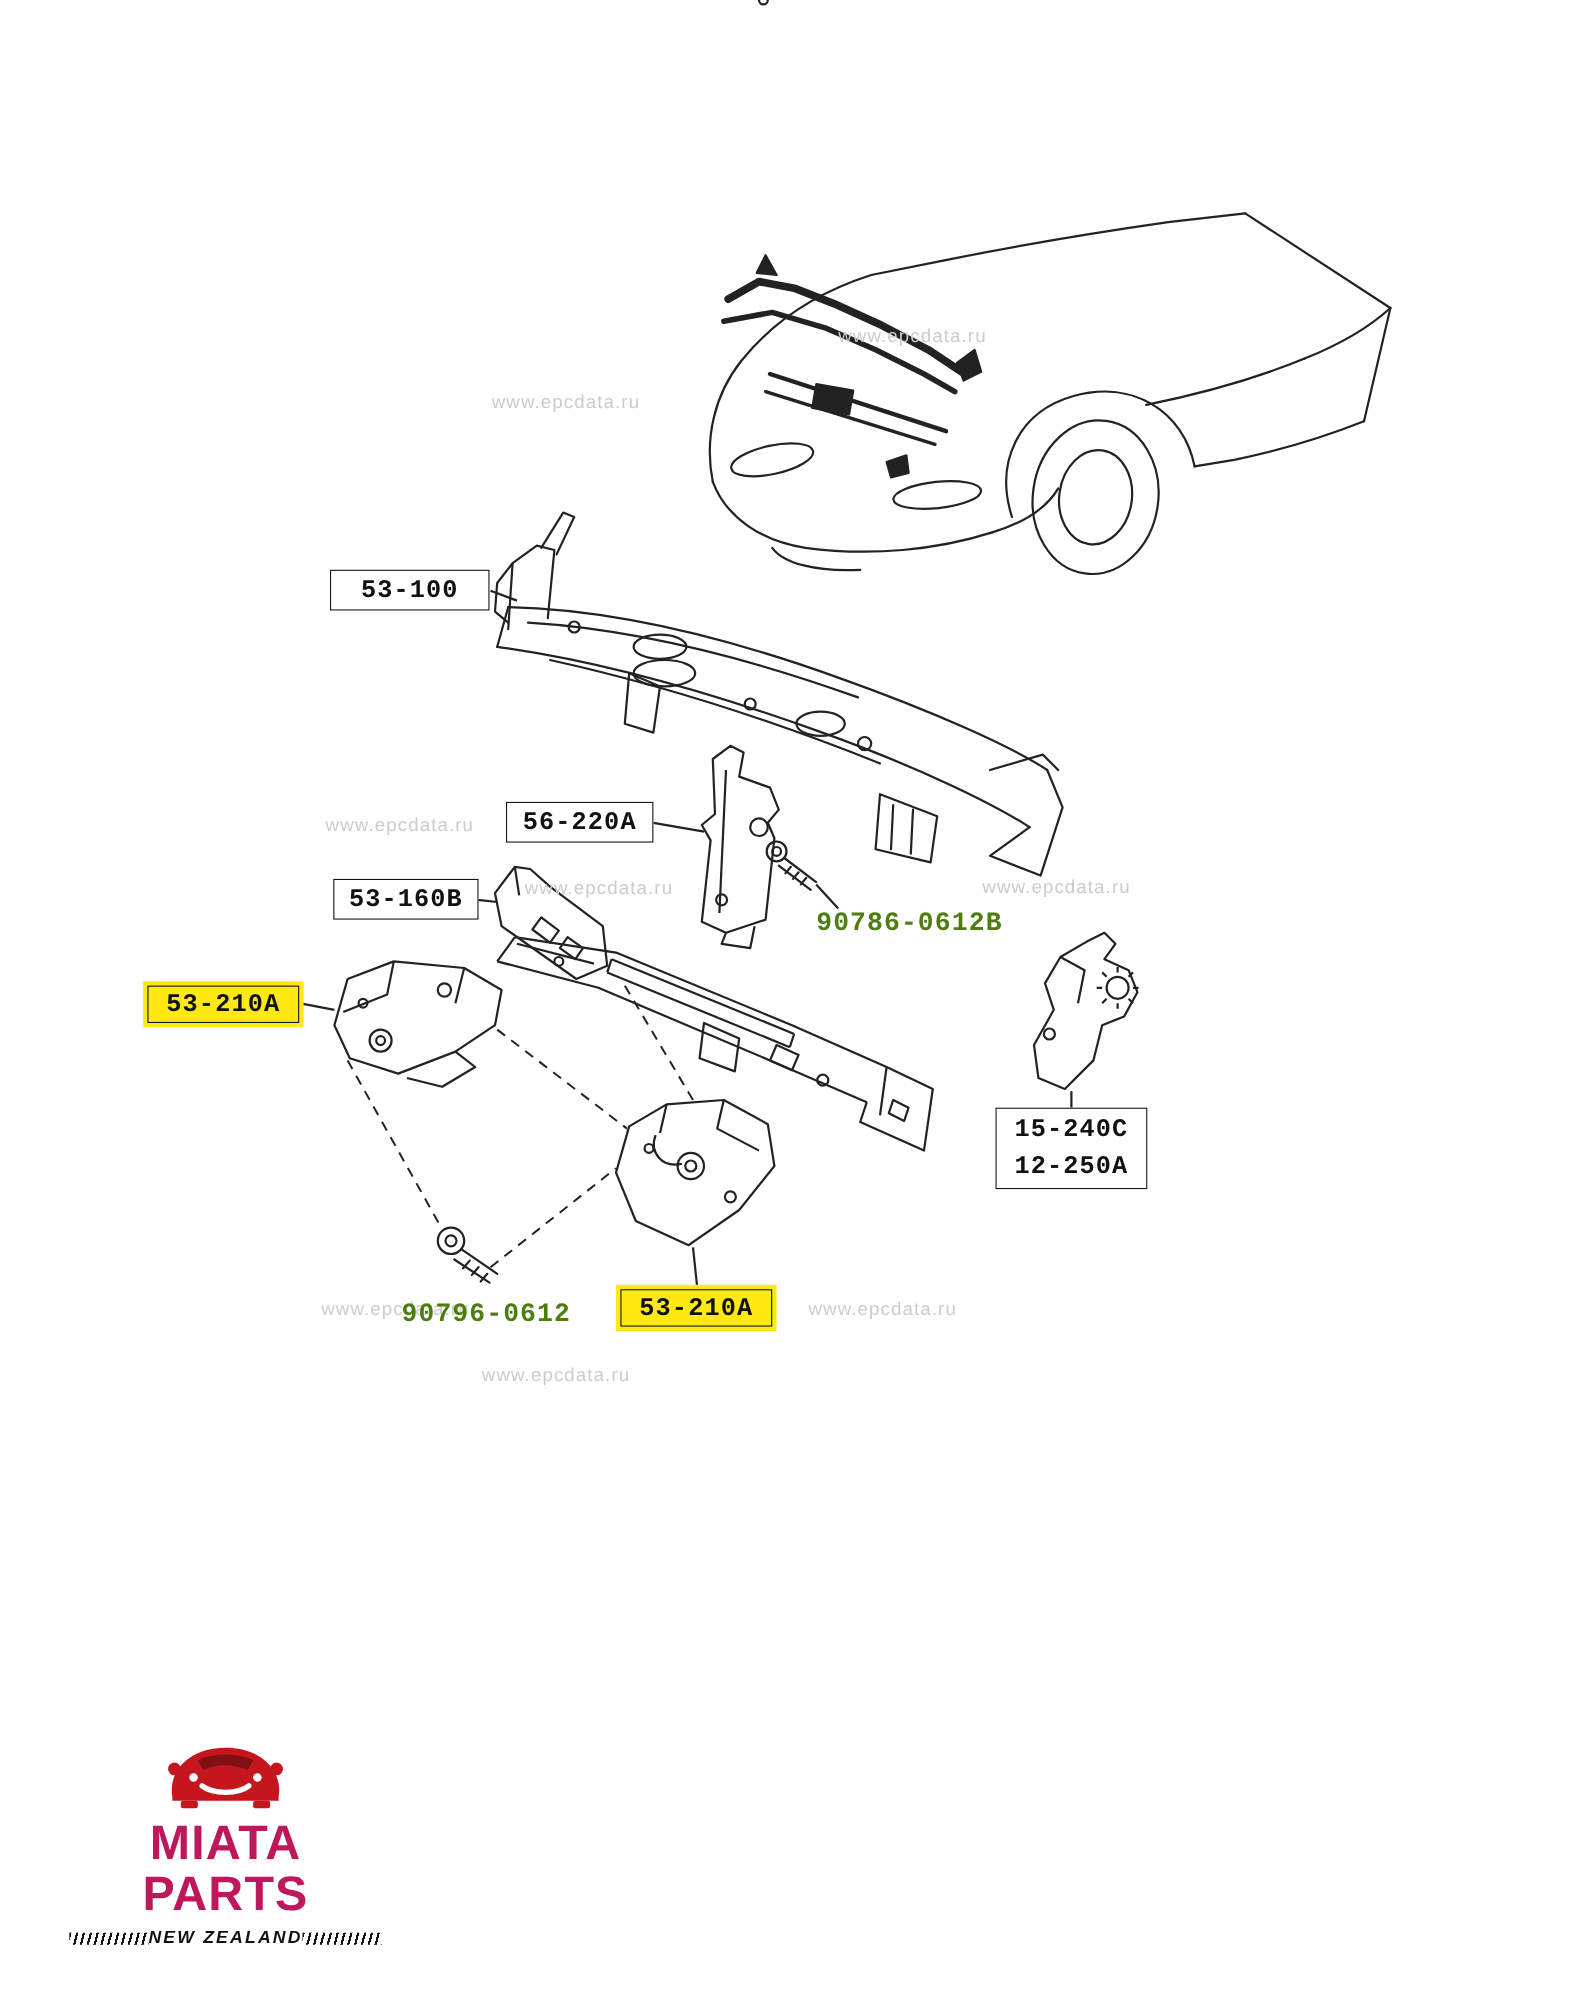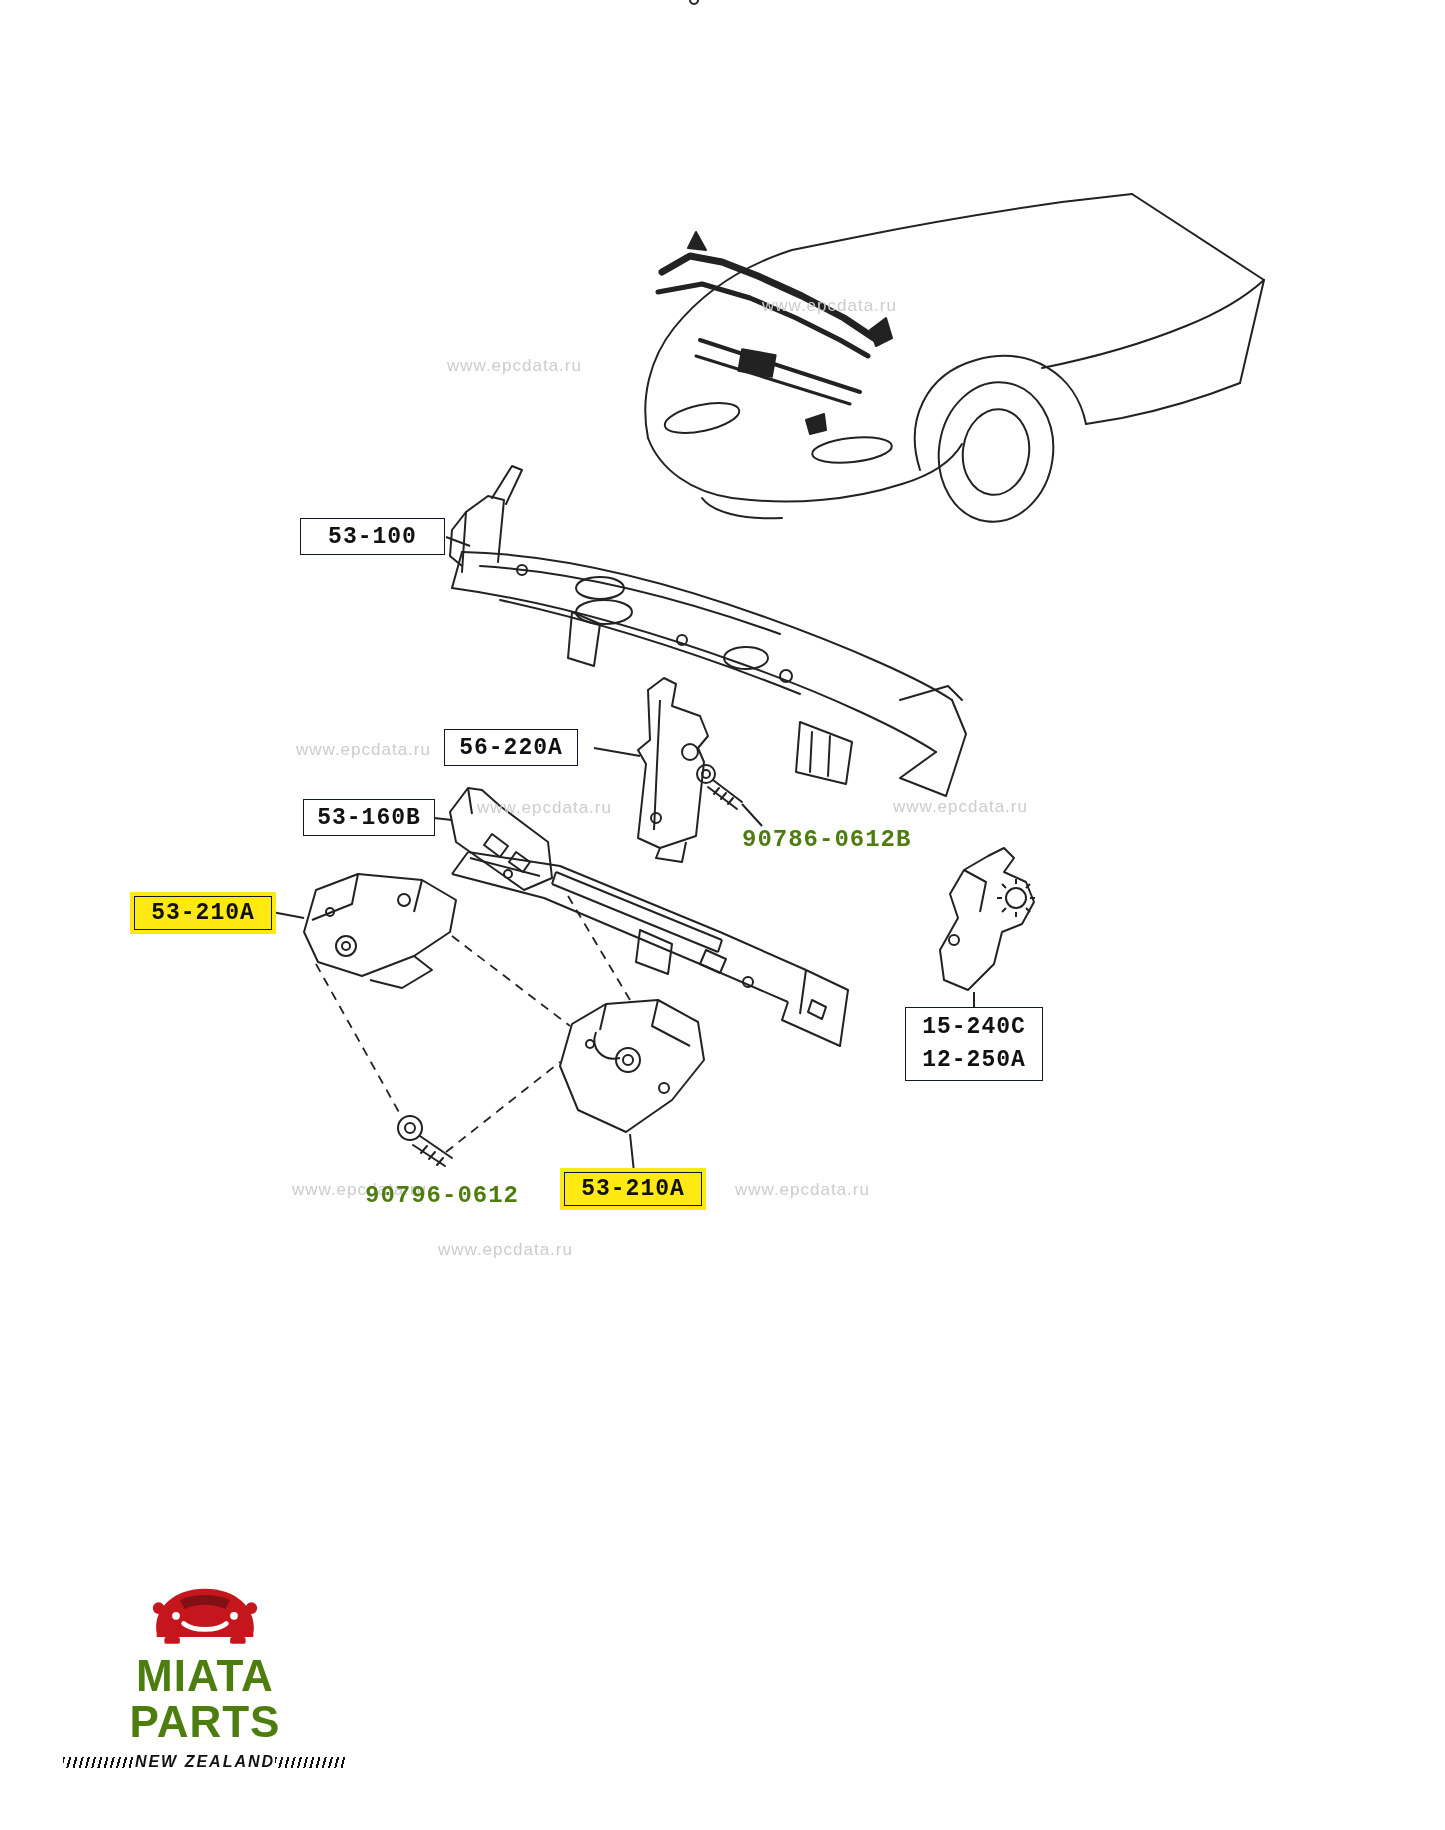--- a/index.html
+++ b/index.html
@@ -21,21 +21,21 @@
     position:absolute; font-family:"Liberation Mono", monospace;
     font-size:24px; font-weight:700; letter-spacing:1px; color:#4d7c0f; white-space:nowrap;
   }
 
   .wm { position:absolute; color:#cccccc; font-size:17px; letter-spacing:1px; white-space:nowrap; }
 
   .logo { position:absolute; left:60px; top:1575px; width:290px; text-align:center; }
   .logo-car { display:block; margin:0 auto 6px auto; }
   .logo-title {
     font-family:"Liberation Sans", sans-serif; font-weight:800; font-size:44px;
-    letter-spacing:1px; color:#4d7c0f; line-height:1.05;
+    letter-spacing:1px; color:#be185d; line-height:1.05;
   }
   .logo-sub { display:flex; align-items:center; justify-content:center; gap:0; margin-top:8px; }
   .hatch {
     height:11px; width:72px;
     background:repeating-linear-gradient(105deg, #111 0 2px, transparent 2px 6px);
   }
   .logo-subtext {
     font-style:italic; font-weight:700; font-size:16px; letter-spacing:2px; color:#111;
     white-space:nowrap;
   }
@@ -212,21 +212,21 @@
   <div class="wm" style="left:762px; top:296px;">www.epcdata.ru</div>
   <div class="wm" style="left:296px; top:740px;">www.epcdata.ru</div>
   <div class="wm" style="left:477px; top:798px;">www.epcdata.ru</div>
   <div class="wm" style="left:893px; top:797px;">www.epcdata.ru</div>
   <div class="wm" style="left:292px; top:1180px;">www.epcdata.ru</div>
   <div class="wm" style="left:735px; top:1180px;">www.epcdata.ru</div>
   <div class="wm" style="left:438px; top:1240px;">www.epcdata.ru</div>
 
   <div class="plabel" style="left:300px; top:518px; width:145px; height:37px;">53-100</div>
 
-  <div class="plabel" style="left:444px; top:729px; width:134px; height:37px;">56-220A</div>
+  <div class="plabel" style="left:460px; top:729px; width:134px; height:37px;">56-220A</div>
 
   <div class="plabel" style="left:303px; top:799px; width:132px; height:37px;">53-160B</div>
 
   <div class="plabel hl" style="left:134px; top:896px; width:138px; height:34px;">53-210A</div>
 
   <div class="plabel hl" style="left:564px; top:1172px; width:138px; height:34px;">53-210A</div>
 
   <div class="plabel twoline" style="left:905px; top:1007px; width:138px; height:74px;font-family:Liberation Mono, monospace;">
     <span>15-240C</span>
     <span>12-250A</span>

